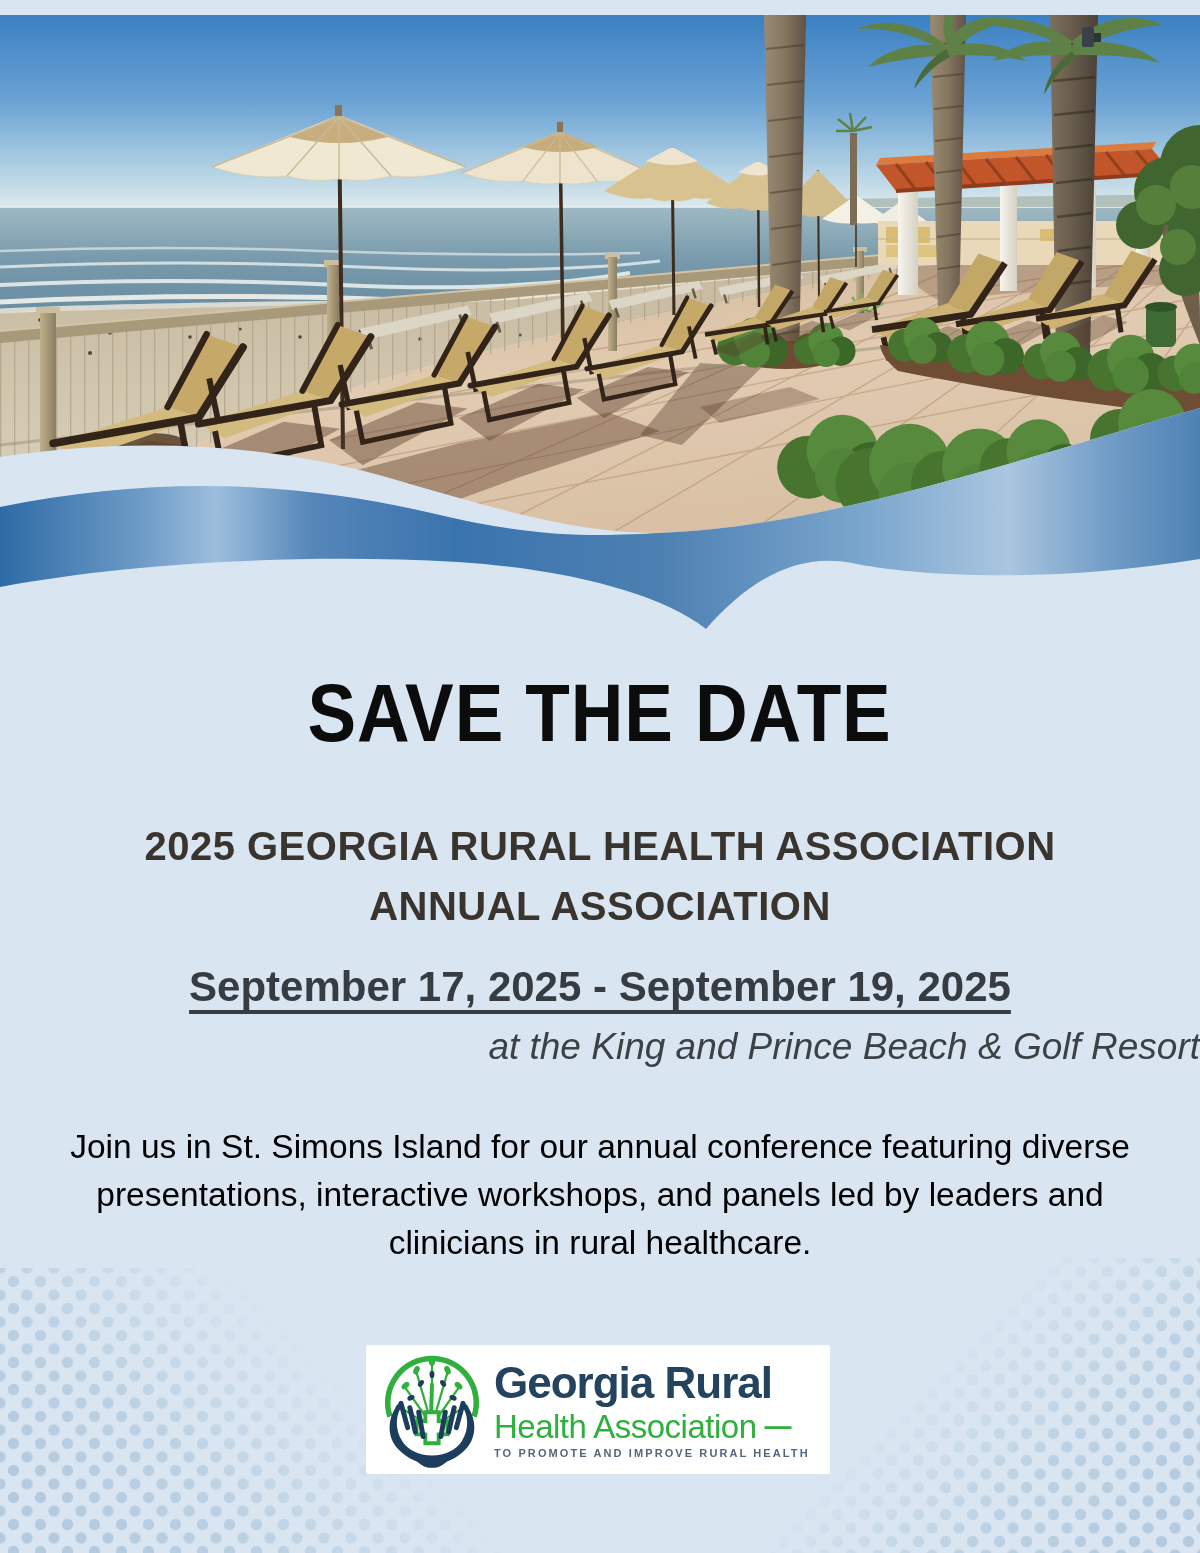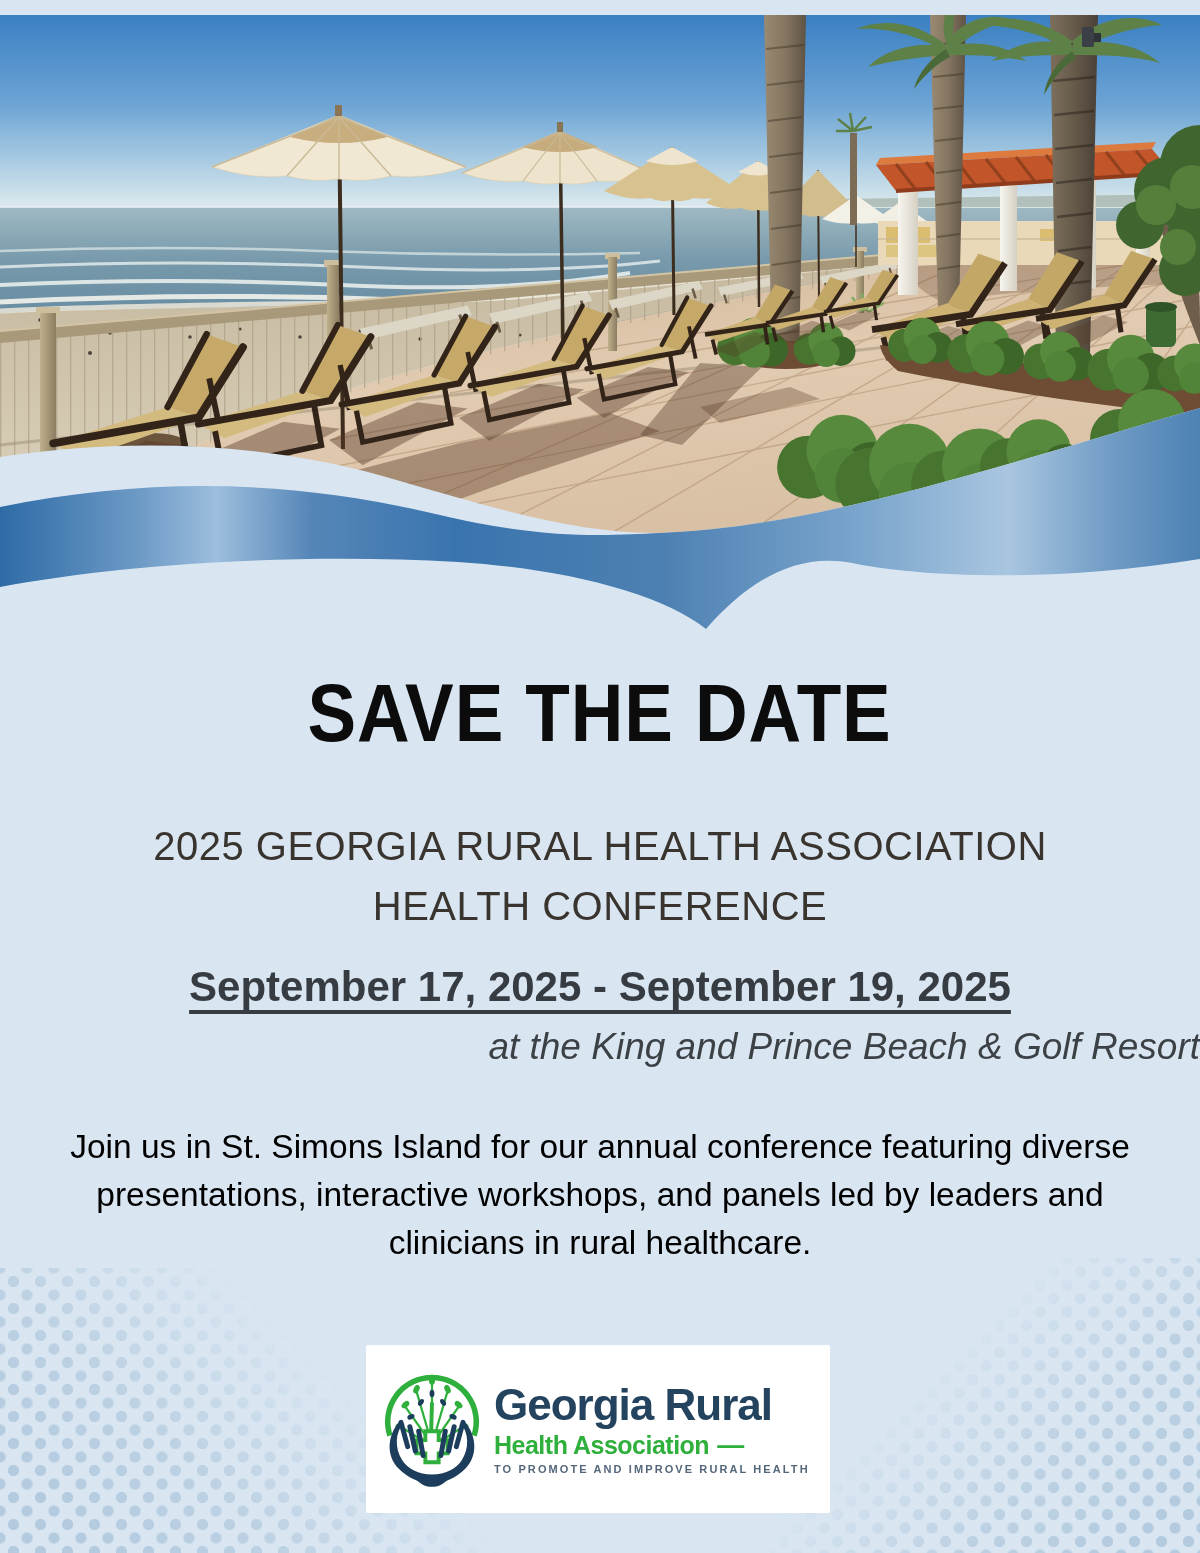--- a/index.html
+++ b/index.html
@@ -16,35 +16,35 @@
   .dots-left{left:0;bottom:0;width:500px;height:300px;
         -webkit-mask-image:linear-gradient(45deg,#000 16%,rgba(0,0,0,.8) 36%,transparent 66%);
         mask-image:linear-gradient(45deg,#000 16%,rgba(0,0,0,.8) 36%,transparent 66%);}
   .dots-right{right:0;bottom:0;width:430px;height:310px;
         -webkit-mask-image:linear-gradient(315deg,#000 14%,rgba(0,0,0,.8) 34%,transparent 64%);
         mask-image:linear-gradient(315deg,#000 14%,rgba(0,0,0,.8) 34%,transparent 64%);}
   .title{position:absolute;top:650px;left:0;width:100%;margin:0;text-align:center;z-index:3;
          font-weight:bold;font-size:81px;line-height:96px;color:#0c0c0c;}
   .title span{display:inline-block;transform:scaleX(.9);letter-spacing:1px;}
   .subtitle{position:absolute;top:801px;left:0;width:100%;text-align:center;z-index:3;
-            font-weight:normal;font-size:40px;line-height:60px;color:#3a342f;letter-spacing:.5px;}
+            font-weight:bold;font-size:40px;line-height:60px;color:#3a342f;letter-spacing:.5px;}
   .dates{position:absolute;top:948px;left:0;width:100%;text-align:center;z-index:3;
          font-size:42px;font-weight:600;color:#363c41;}
   .dates .u{text-decoration:underline;text-decoration-thickness:3.5px;text-underline-offset:9px;}
   .venue{position:absolute;top:1011px;left:0;width:100%;text-align:right;z-index:3;
          font-style:italic;font-size:37px;color:#3c4146;}
   .desc{position:absolute;top:1108px;left:50%;transform:translateX(-50%);width:1132px;margin:0;
         text-align:center;z-index:3;font-size:33.5px;line-height:48px;color:#000000;}
-  .logo-card{position:absolute;left:366px;top:1330px;width:464px;height:168px;background:#ffffff;
+  .logo-card{position:absolute;left:366px;top:1330px;width:464px;height:129px;background:#ffffff;
              z-index:3;display:flex;align-items:center;padding:6px 10px;box-sizing:border-box;border-radius:2px;}
   .emblem{flex:0 0 auto;}
   .logo-text{margin-left:6px;line-height:1;}
   .logo-line1{font-weight:bold;font-size:44px;color:#24435f;letter-spacing:-1px;}
   .logo-line2-row{display:flex;align-items:center;margin-top:5px;}
-  .logo-line2{font-weight:bold;font-size:25px;color:#2faf3c;letter-spacing:-.5px;}
+  .logo-line2{font-weight:normal;font-size:33px;color:#2faf3c;letter-spacing:-.5px;}
   .logo-dash{font-weight:bold;font-size:27px;color:#2faf3c;margin-left:8px;}
   .logo-tagline{margin-top:5px;font-size:11px;letter-spacing:2.1px;color:#54677a;font-weight:bold;white-space:nowrap;}
 </style>
 </head>
 <body>
 
 <div class="page">
 
   <div class="photo">
     <svg width="1200" height="560" viewBox="0 0 1200 560" preserveAspectRatio="none">
@@ -388,21 +388,21 @@
 
   <div class="dots dots-left"></div>
   <div class="dots dots-right"></div>
 
   <h1 class="title">
     <span>SAVE THE DATE</span>
   </h1>
 
   <div class="subtitle">
     <div>2025 GEORGIA RURAL HEALTH ASSOCIATION</div>
-    <div>HEALTH CONFERENCE</div>
+    <div>ANNUAL ASSOCIATION</div>
   </div>
 
   <div class="dates">
     <span class="u">September 17, 2025 - September 19, 2025</span>
   </div>
 
   <div class="venue">at the King and Prince Beach &amp; Golf Resort</div>
 
   <p class="desc">Join us in St. Simons Island for our annual conference featuring diverse presentations, interactive workshops, and panels led by leaders and clinicians in rural healthcare.</p>
 

